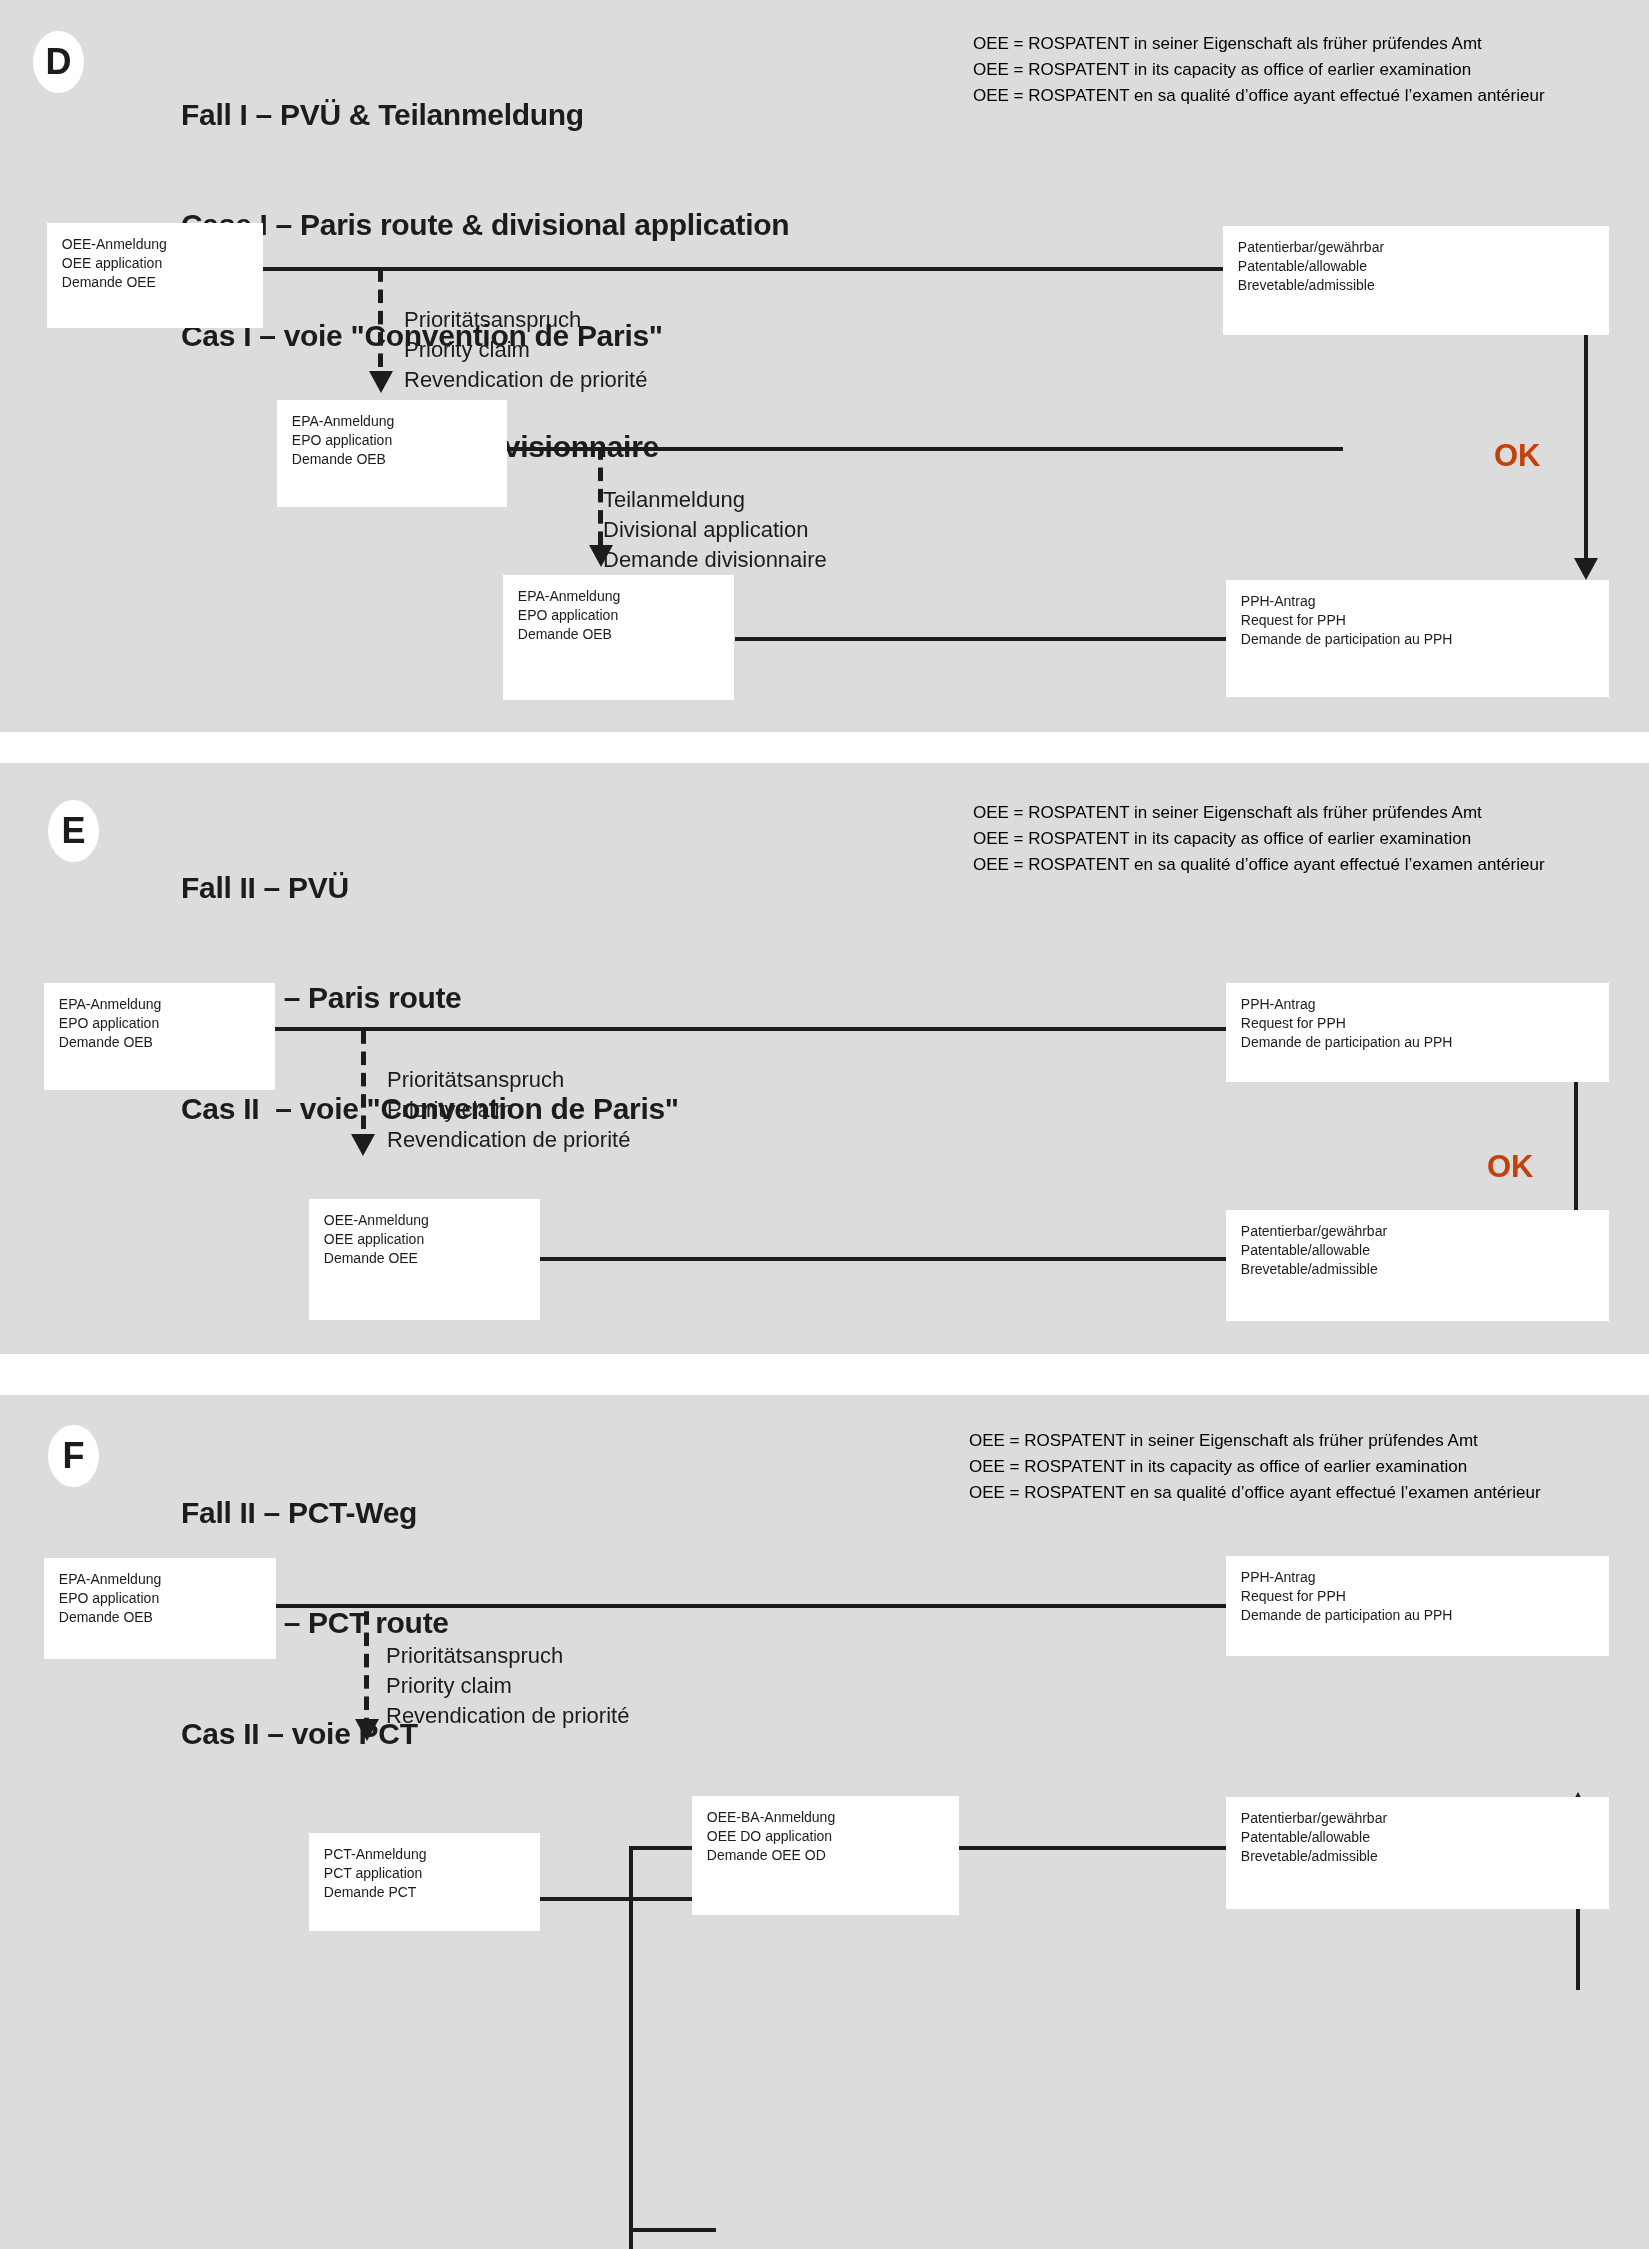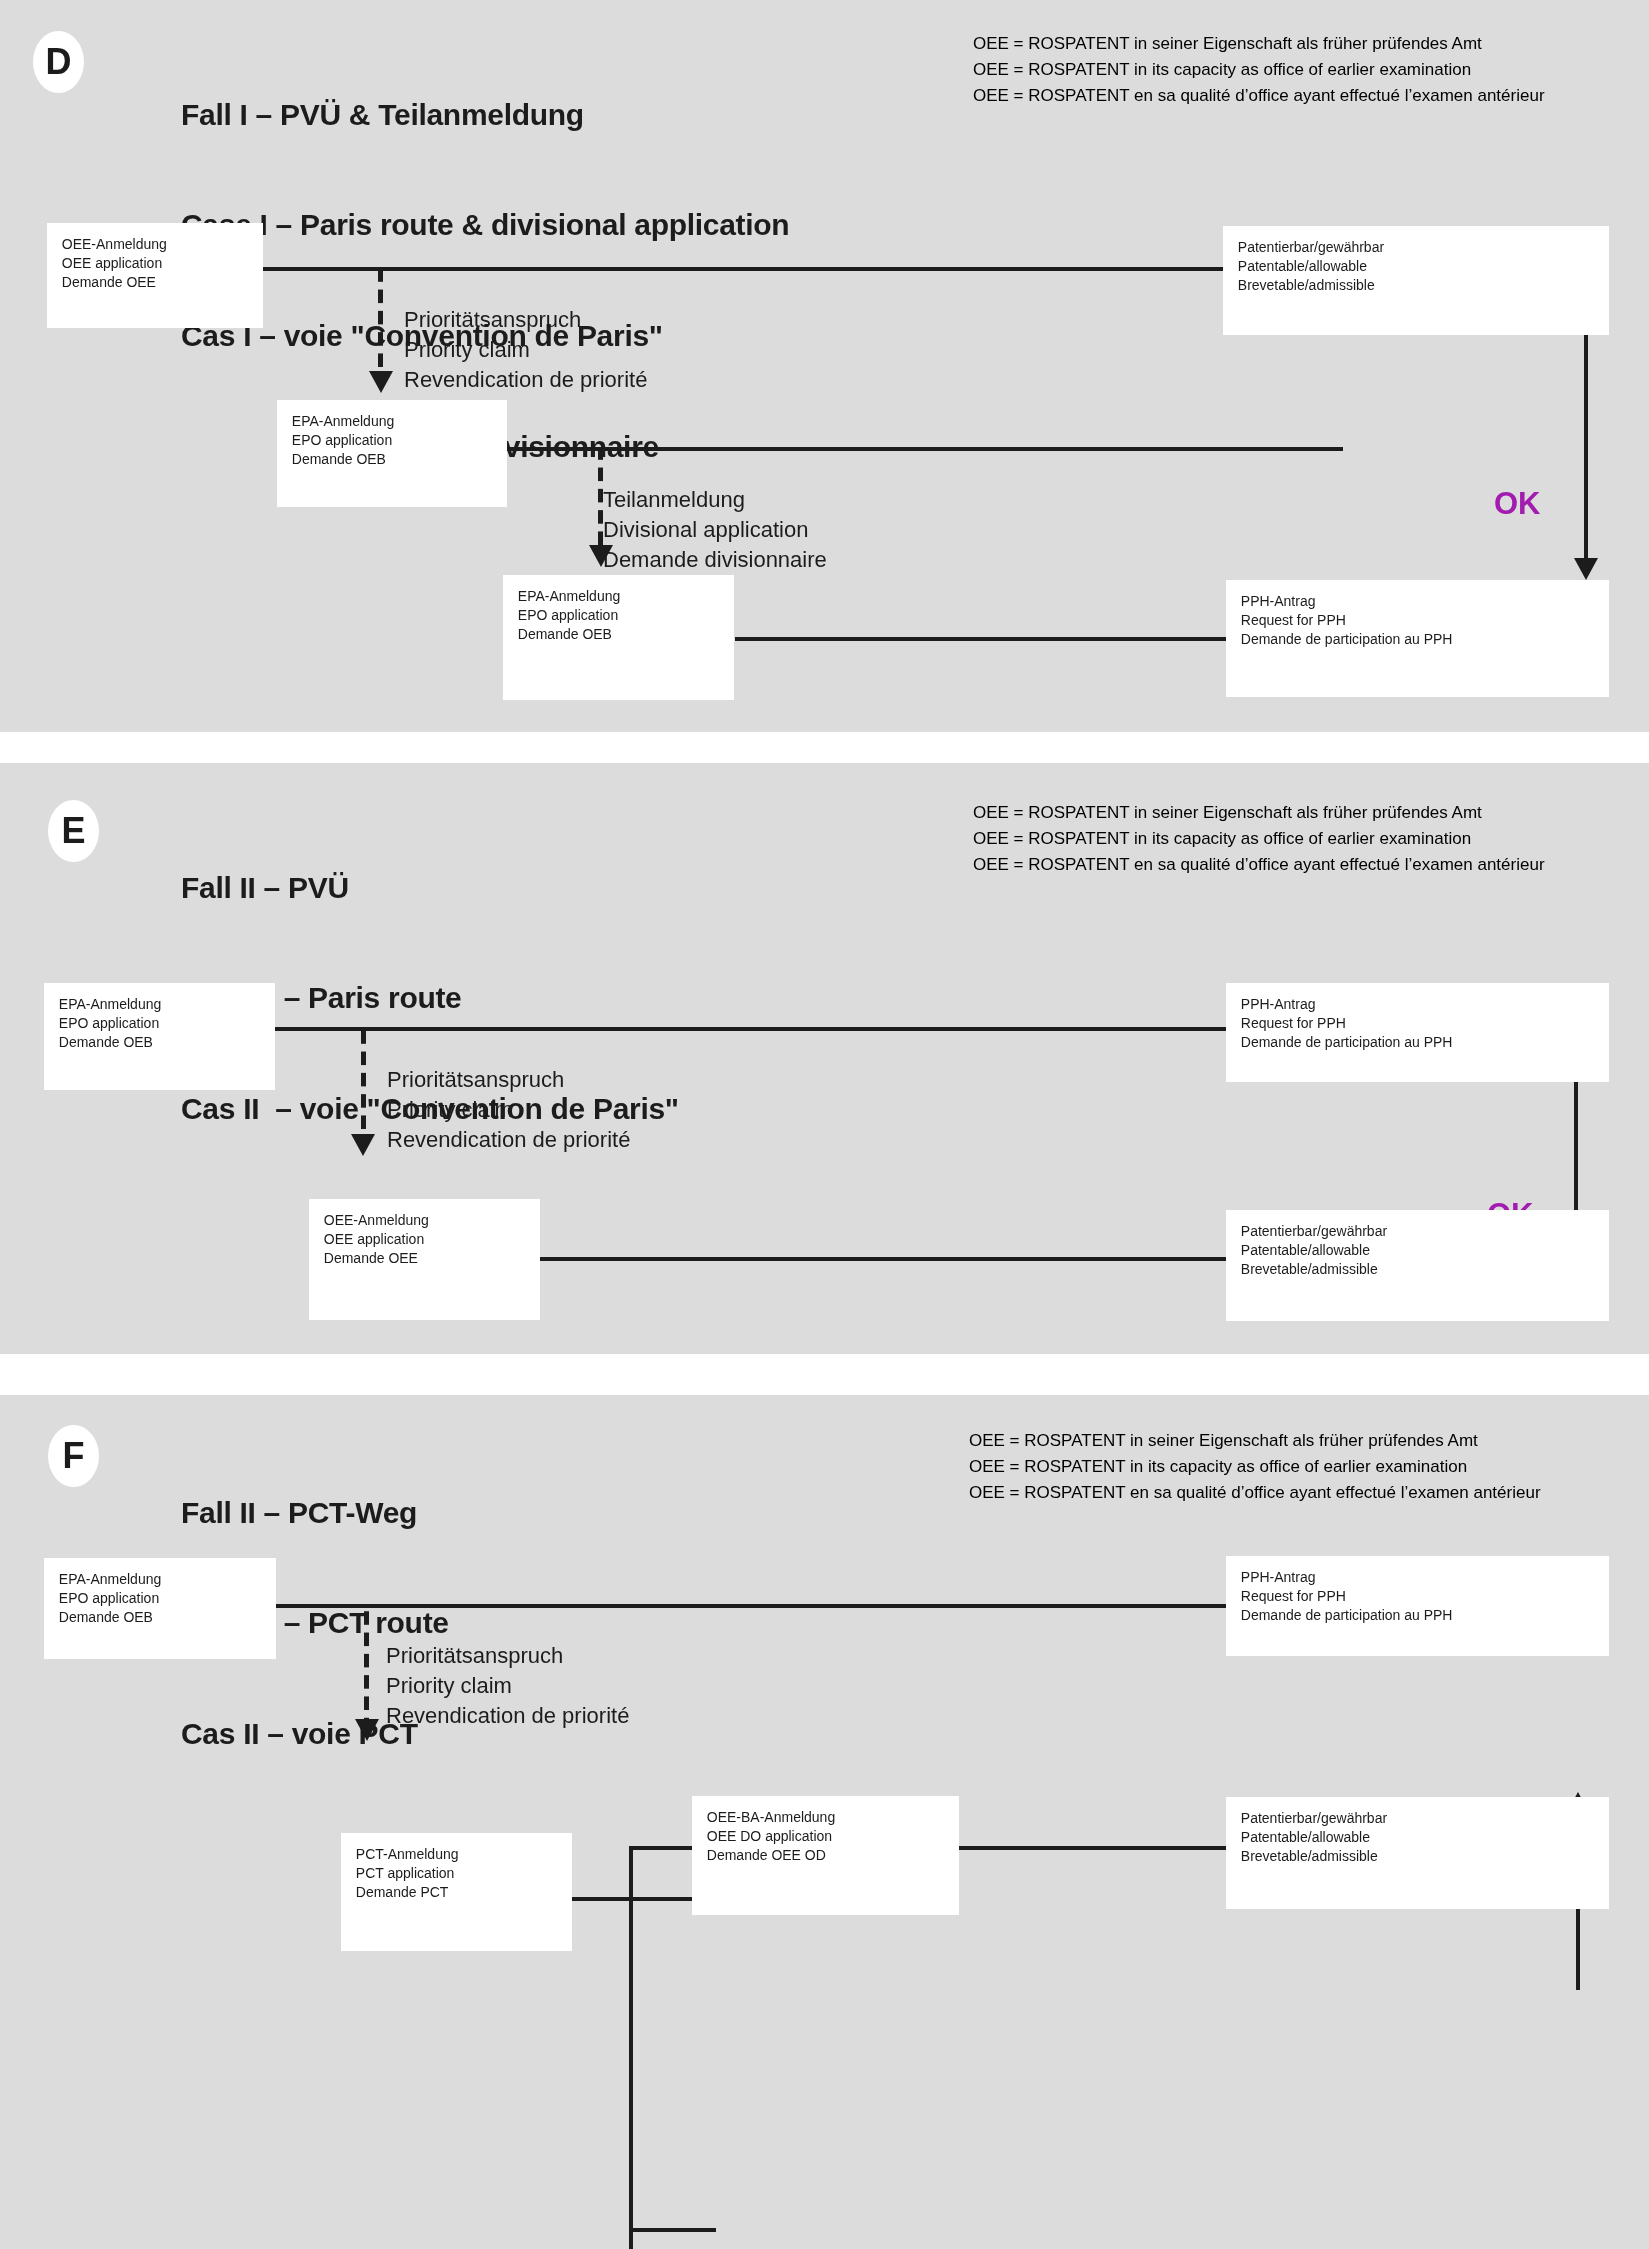--- a/index.html
+++ b/index.html
@@ -123,25 +123,24 @@
     font-size: 22px;
     line-height: 1.36;
     white-space: nowrap;
     font-family: "Liberation Sans", sans-serif;
   }
   .edge-label div { white-space: nowrap; }
 
   
   .ok {
     position: absolute;
-    color: #a21caf;
+    color: #c2410c;
     font-size: 31px;
     font-weight: bold;
     font-family: "Liberation Sans", sans-serif;
-    margin-top: 48px;
   }
 </style>
 </head>
 <body>
 
 <div class="panel" id="panel-d">
 
   <div class="badge" style="left:33px; top:31px;">D</div>
 
   <div class="heading" style="left:133px; top:23px;">
@@ -310,21 +309,21 @@
     <div>Priority claim</div>
     <div>Revendication de priorité</div>
   </div>
 
   <div class="node" style="left:44px; top:163px; width:232px; height:101px;">
     <div class="line">EPA-Anmeldung</div>
     <div class="line">EPO application</div>
     <div class="line">Demande OEB</div>
   </div>
 
-  <div class="node" style="left:309px; top:438px; width:231px; height:118px;margin-left:32px;">
+  <div class="node" style="left:309px; top:438px; width:231px; height:98px;">
     <div class="line">PCT-Anmeldung</div>
     <div class="line">PCT application</div>
     <div class="line">Demande PCT</div>
   </div>
 
   <div class="node" style="left:692px; top:401px; width:267px; height:119px;">
     <div class="line">OEE-BA-Anmeldung</div>
     <div class="line">OEE DO application</div>
     <div class="line">Demande OEE OD</div>
   </div>

